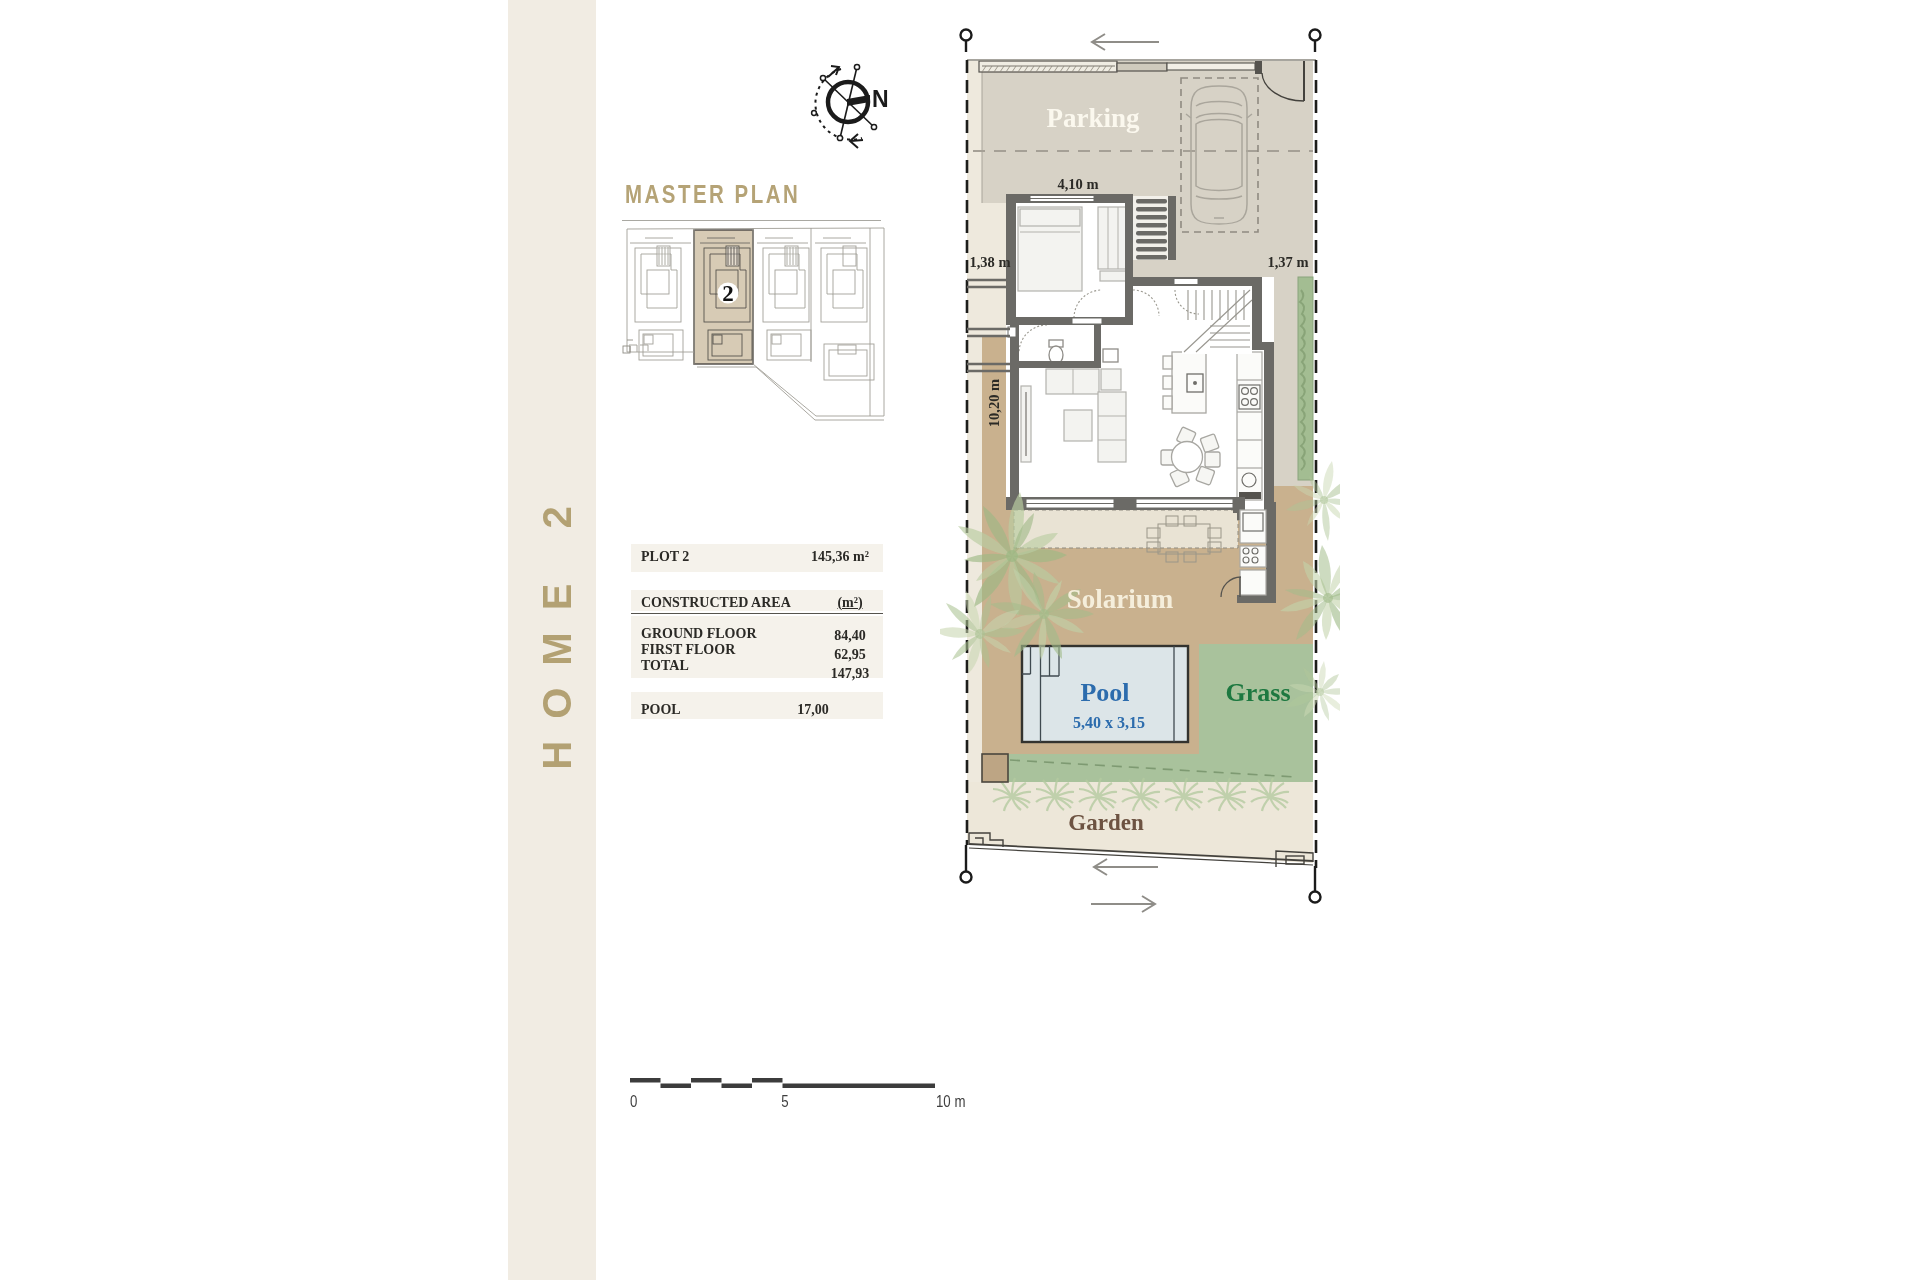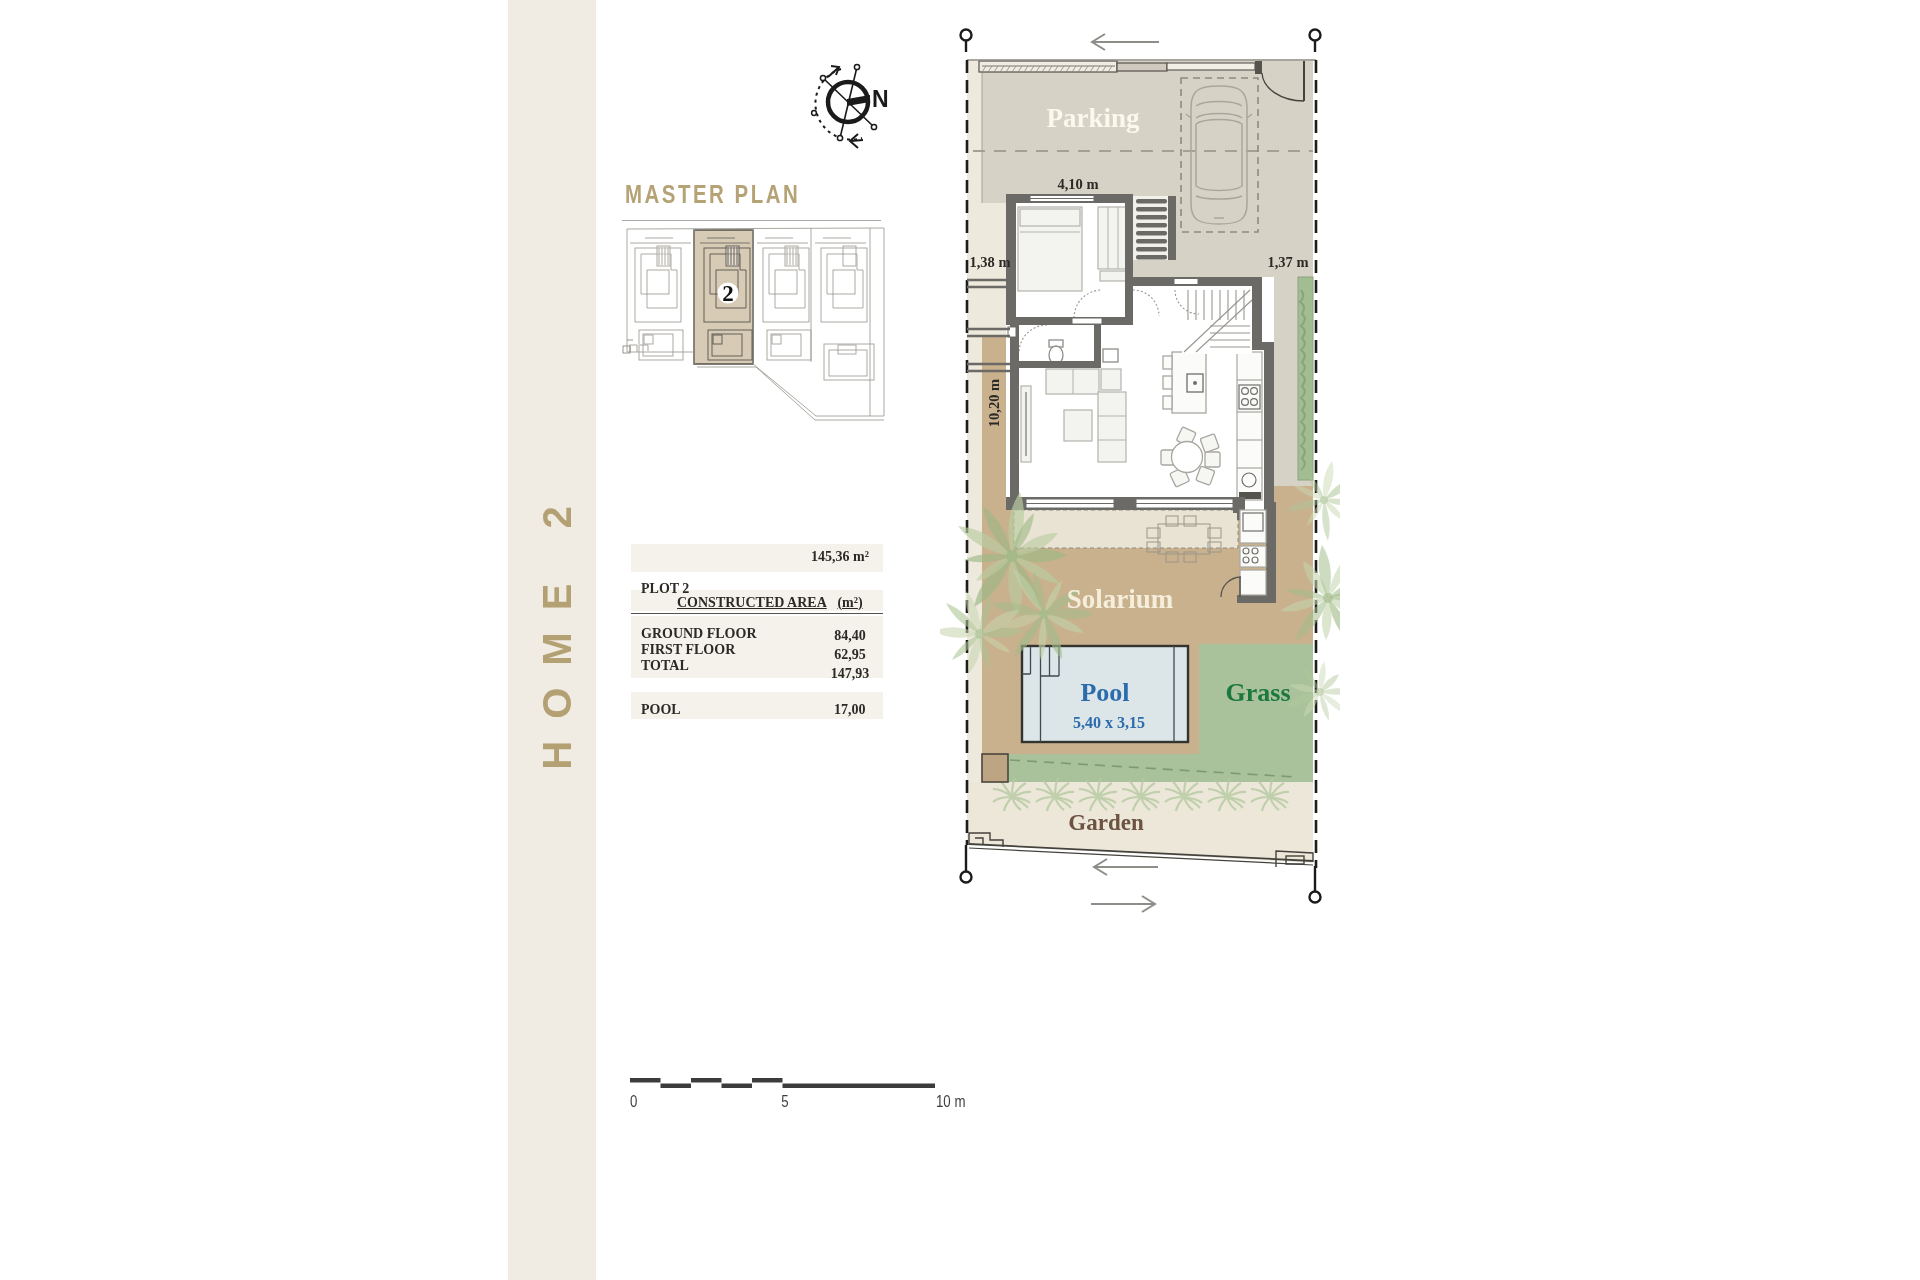--- a/index.html
+++ b/index.html
@@ -95,28 +95,28 @@
 </g>
 <circle cx="728" cy="293" r="10.5" fill="#ffffff"></circle>
 <text x="728" y="301" text-anchor="middle" font-family="Liberation Serif,serif" font-weight="bold" font-size="23px" fill="#111">2</text>
 </svg>
 
 <div class="band" style="top:544px;height:28px;"></div>
 <div class="band" style="top:590px;height:21px;"></div>
 <div class="band" style="top:616px;height:62px;"></div>
 <div class="band" style="top:692px;height:27px;"></div>
 <div class="abs" style="left:631px;top:613px;width:252px;height:0;border-top:1.6px solid #55534d;"></div>
-<div class="abs bt" style="left:641px;top:548.5px;margin-top:32px;">PLOT 2</div>
+<div class="abs bt" style="left:641px;top:548.5px;">PLOT 2</div>
 <div class="abs bt" style="left:780px;top:548.5px;width:120px;text-align:center;">145,36 m²</div>
-<div class="abs bt" style="left:677px;top:594.5px;text-decoration:underline;">CONSTRUCTED AREA</div>
+<div class="abs bt" style="left:641px;top:594.5px;">CONSTRUCTED AREA</div>
 <div class="abs bt" style="left:790px;top:594.5px;width:120px;text-align:center;text-decoration:underline;">(m²)</div>
 <div class="abs bt" style="left:641px;top:625.5px;line-height:16px;">GROUND FLOOR<br>FIRST FLOOR<br>TOTAL</div>
 <div class="abs bt" style="left:790px;top:625.5px;width:120px;text-align:center;line-height:19px;">84,40<br>62,95<br>147,93</div>
 <div class="abs bt" style="left:641px;top:702px;">POOL</div>
-<div class="abs bt" style="left:834px;top:702px;width:120px;text-align:left;">17,00</div>
+<div class="abs bt" style="left:753px;top:702px;width:120px;text-align:center;">17,00</div>
 
 <svg class="abs" style="left:610px;top:1060px;" width="360" height="70" viewBox="610 1060 360 70">
 <g fill="#3c3c3c">
 <rect x="630" y="1078" width="30.5" height="4.5"></rect>
 <rect x="660.5" y="1083.5" width="30.5" height="4.5"></rect>
 <rect x="691" y="1078" width="30.5" height="4.5"></rect>
 <rect x="721.5" y="1083.5" width="30.5" height="4.5"></rect>
 <rect x="752" y="1078" width="30.5" height="4.5"></rect>
 <rect x="782.5" y="1083.5" width="152.5" height="4.5"></rect>
 </g>

